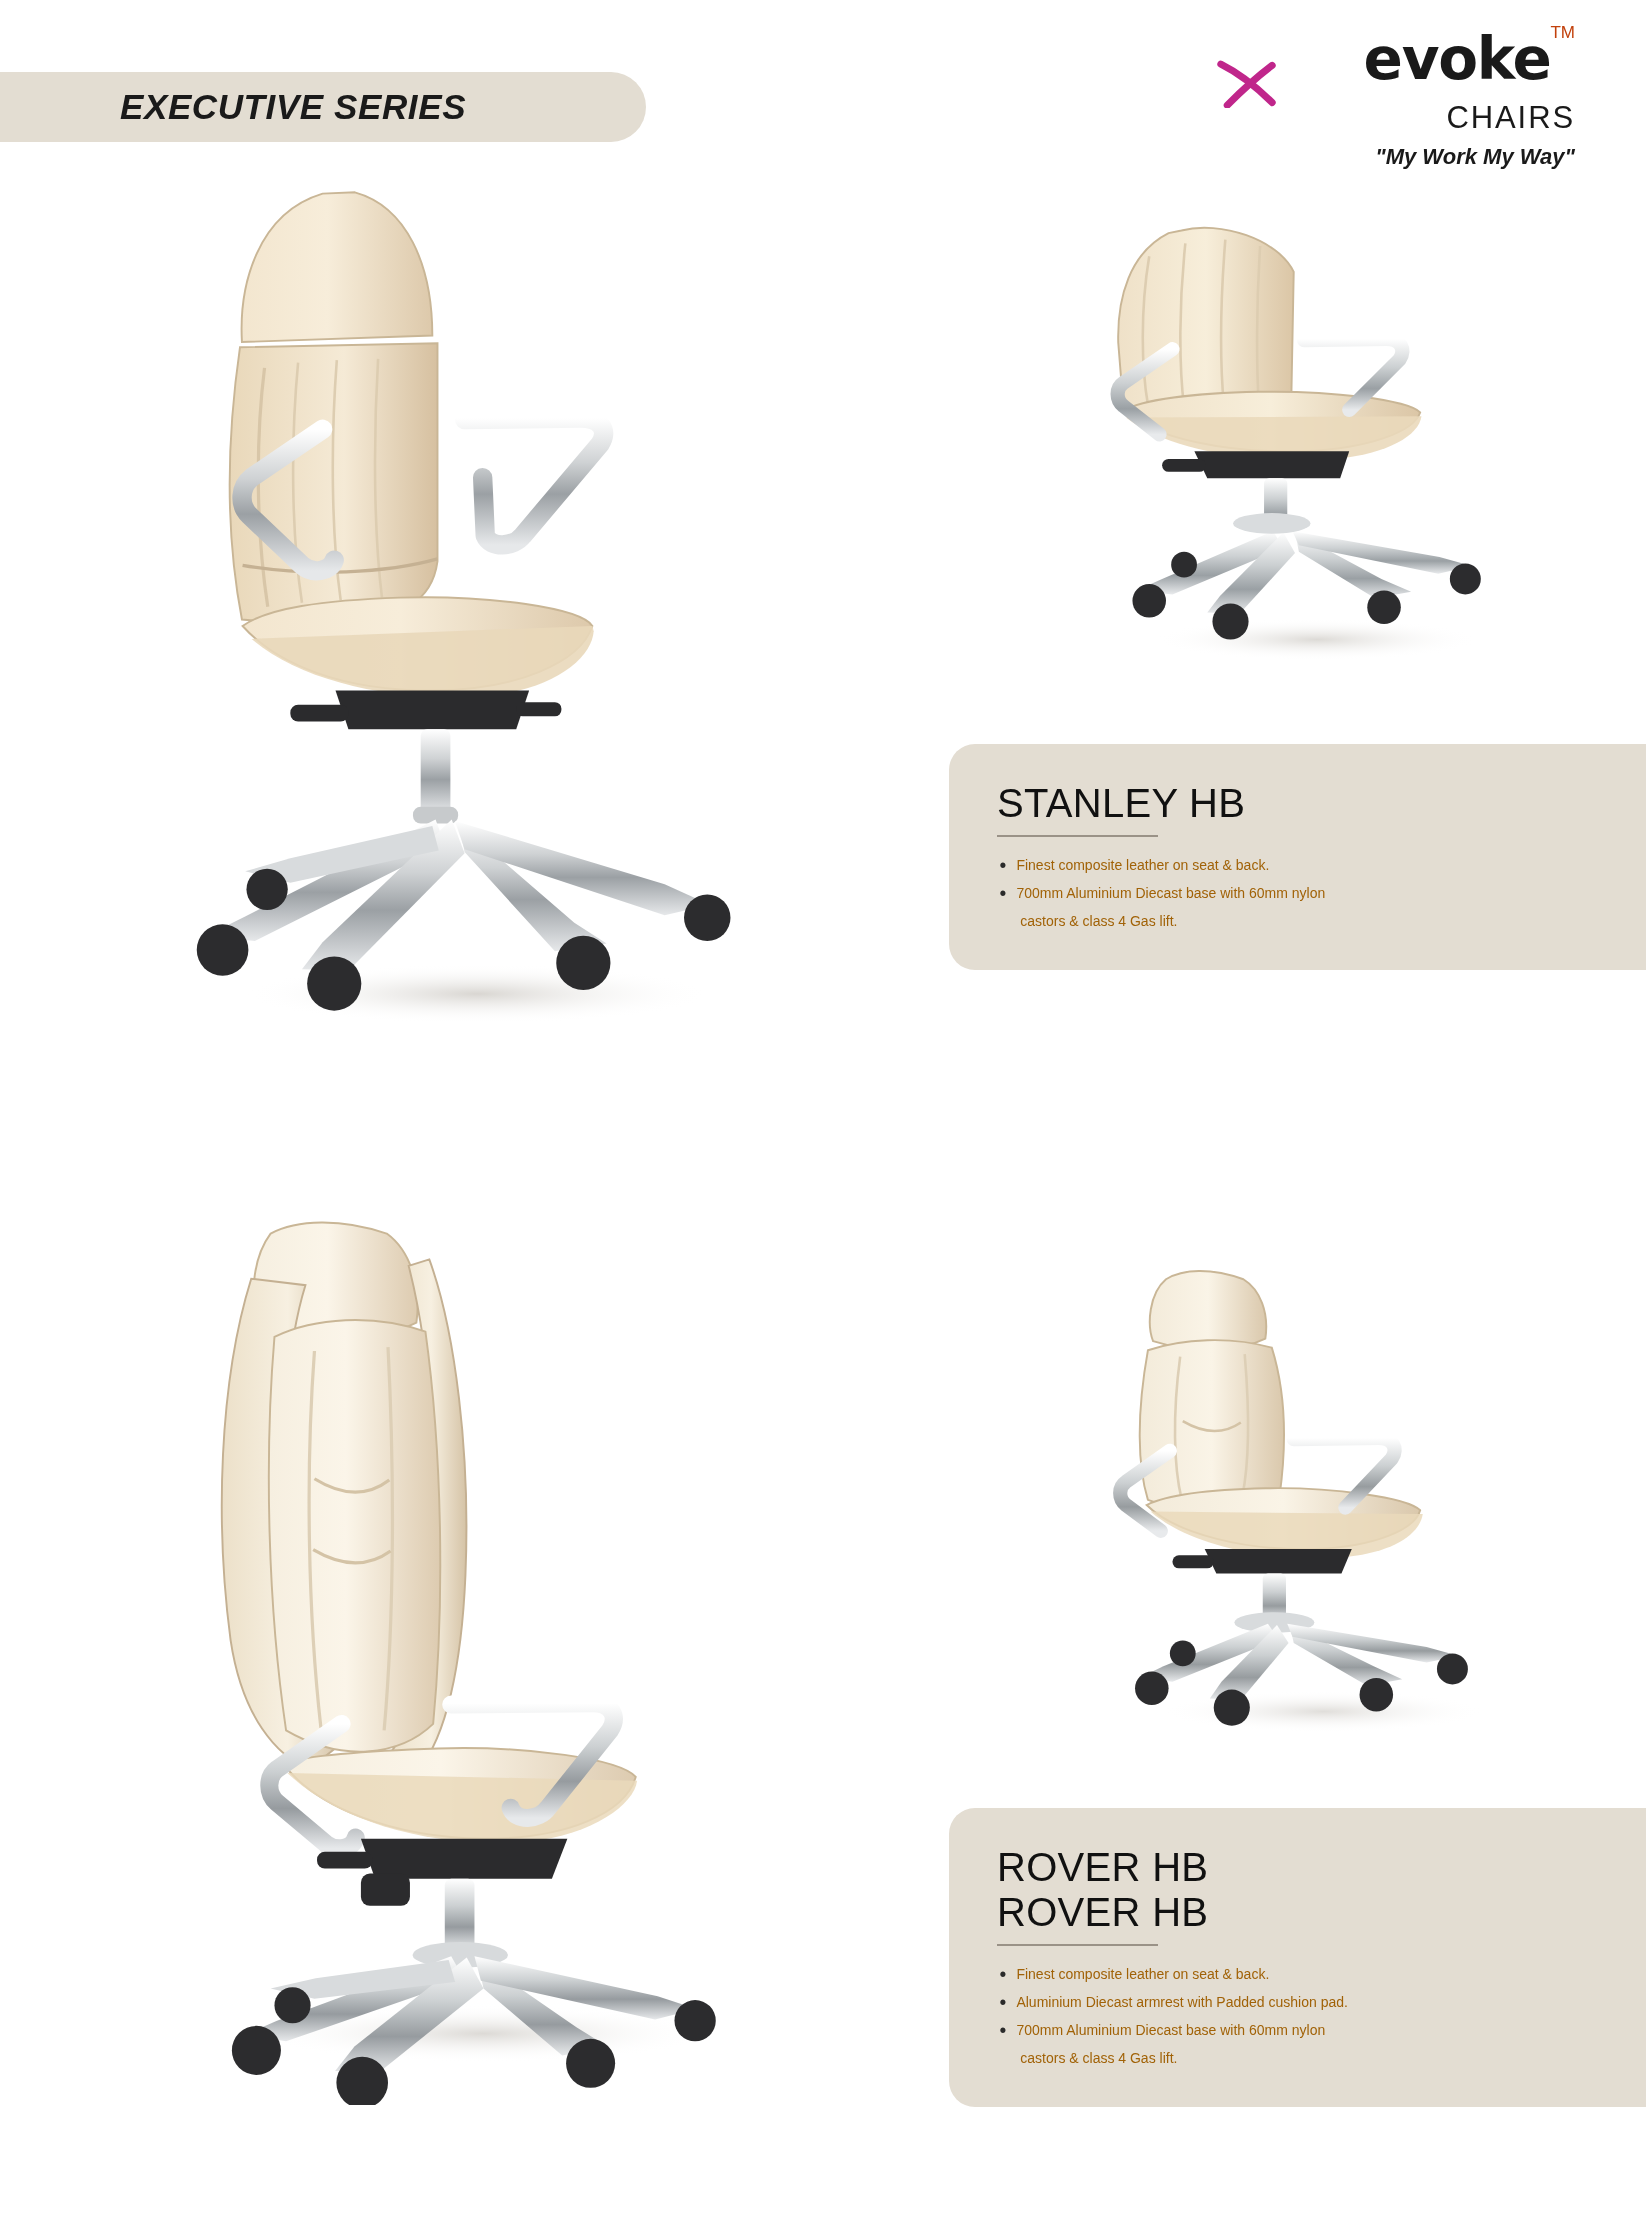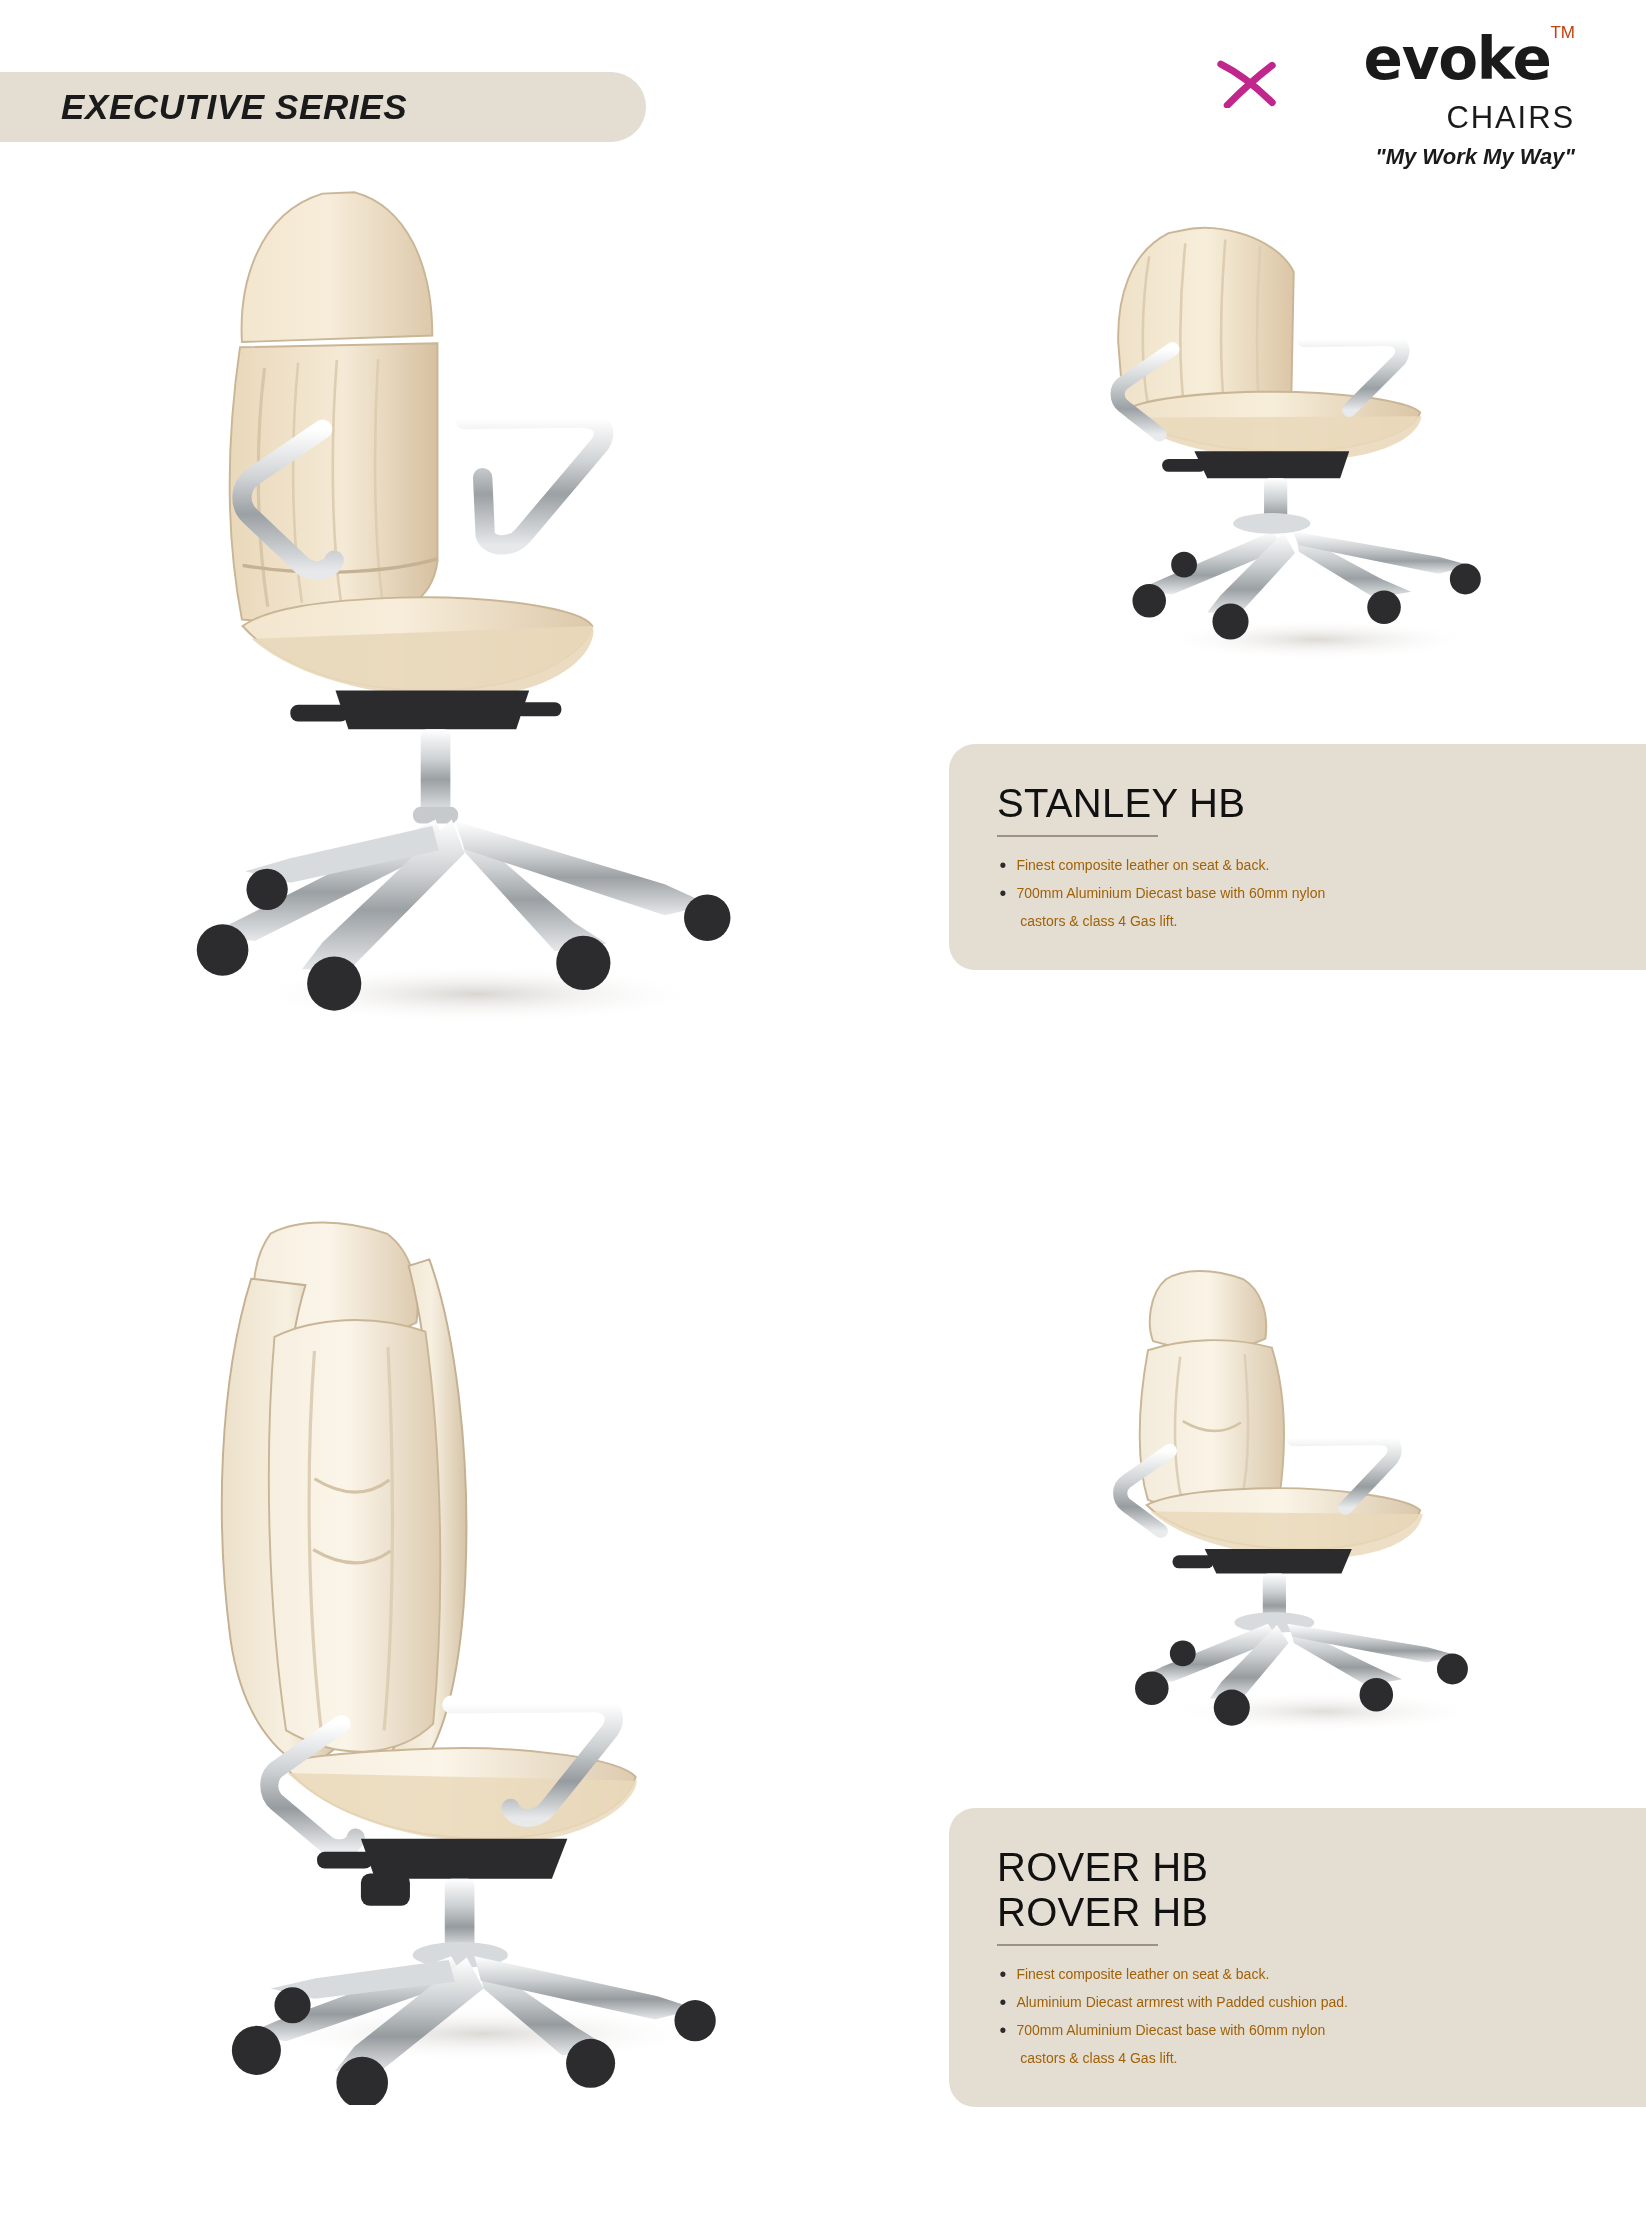--- a/index.html
+++ b/index.html
@@ -21,21 +21,21 @@
     left: 0;
     top: 72px;
     width: 646px;
     height: 70px;
     background: #e3ddd2;
     border-radius: 0 35px 35px 0;
     display: flex;
     align-items: center;
   }
   .series-banner .series-text {
-    margin-left: 61px;
+    margin-left: 120px;
     font-family: "Liberation Sans", sans-serif;
     font-style: italic;
     font-weight: bold;
     font-size: 35px;
     letter-spacing: 0.6px;
     color: #1a1a1a;
   }
 
   .logo-block {
     position: absolute;

